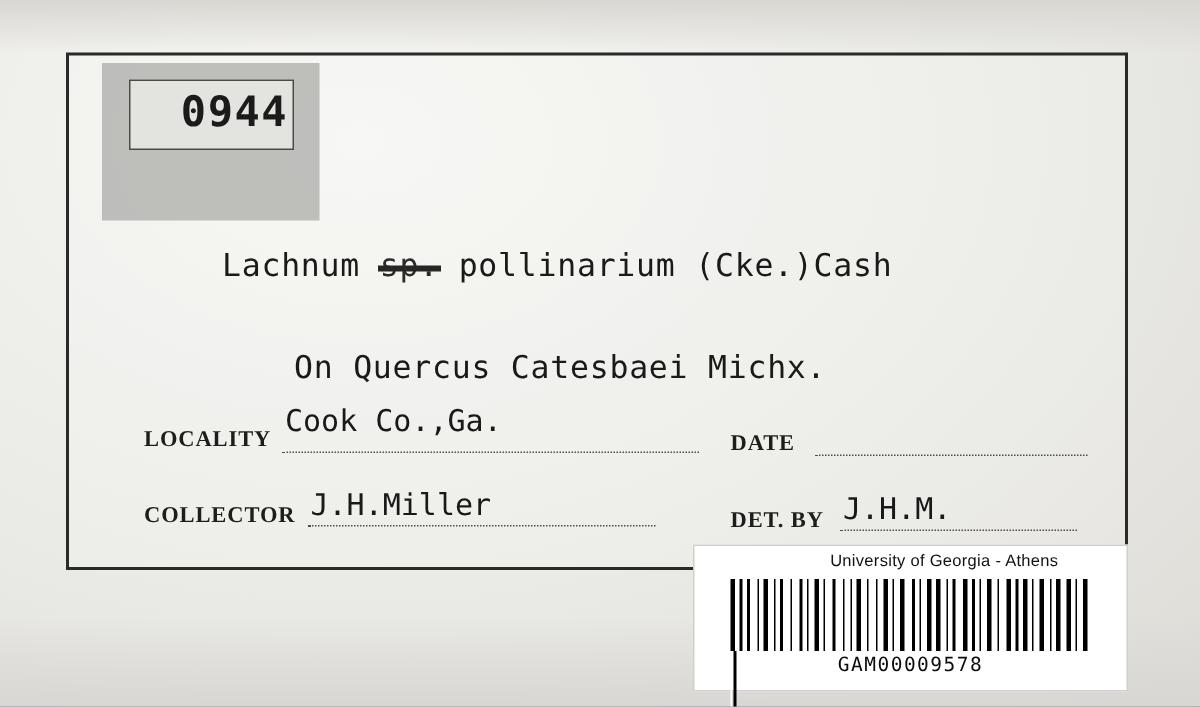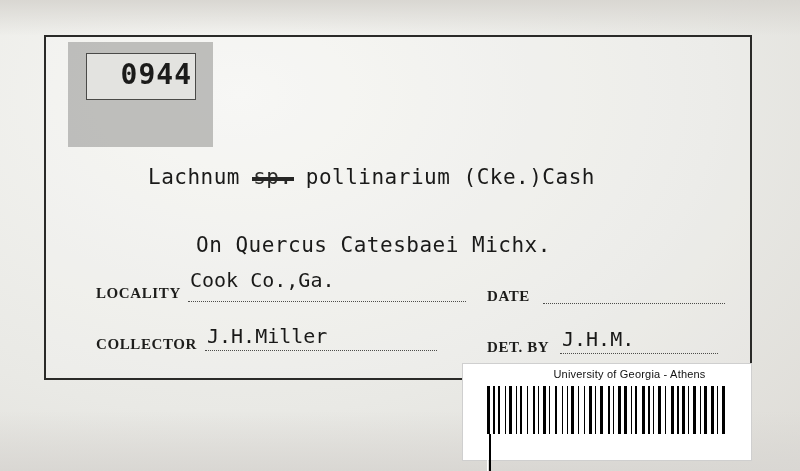--- a/index.html
+++ b/index.html
@@ -265,15 +265,16 @@
   <div class="field-value val-collector">J.H.Miller</div>
   <div class="rule rule-collector"></div>
 
   <div class="field-label lbl-det">DET. BY</div>
   <div class="field-value val-det">J.H.M.</div>
   <div class="rule rule-det"></div>
 
   <div class="barcode-panel">
     <div class="barcode-caption">University of Georgia - Athens</div>
     <div class="barcode-bars" id="barcode-bars"><span style="width:3px"></span><span style="width:1px;background:#fff"></span><span style="width:2px"></span><span style="width:1px;background:#fff"></span><span style="width:2px"></span><span style="width:3px;background:#fff"></span><span style="width:1px"></span><span style="width:1px;background:#fff"></span><span style="width:3px"></span><span style="width:2px;background:#fff"></span><span style="width:1px"></span><span style="width:1px;background:#fff"></span><span style="width:2px"></span><span style="width:3px;background:#fff"></span><span style="width:1px"></span><span style="width:3px;background:#fff"></span><span style="width:2px"></span><span style="width:1px;background:#fff"></span><span style="width:1px"></span><span style="width:2px;background:#fff"></span><span style="width:3px"></span><span style="width:1px;background:#fff"></span><span style="width:1px"></span><span style="width:3px;background:#fff"></span><span style="width:2px"></span><span style="width:3px;background:#fff"></span><span style="width:1px"></span><span style="width:2px;background:#fff"></span><span style="width:1px"></span><span style="width:1px;background:#fff"></span><span style="width:3px"></span><span style="width:2px;background:#fff"></span><span style="width:1px"></span><span style="width:3px;background:#fff"></span><span style="width:1px"></span><span style="width:2px;background:#fff"></span><span style="width:3px"></span><span style="width:1px;background:#fff"></span><span style="width:1px"></span><span style="width:2px;background:#fff"></span><span style="width:3px"></span><span style="width:3px;background:#fff"></span><span style="width:2px"></span><span style="width:1px;background:#fff"></span><span style="width:1px"></span><span style="width:2px;background:#fff"></span><span style="width:3px"></span><span style="width:1px;background:#fff"></span><span style="width:3px"></span><span style="width:2px;background:#fff"></span><span style="width:1px"></span><span style="width:1px;background:#fff"></span><span style="width:2px"></span><span style="width:3px;background:#fff"></span><span style="width:3px"></span><span style="width:1px;background:#fff"></span><span style="width:2px"></span><span style="width:1px;background:#fff"></span><span style="width:1px"></span><span style="width:2px;background:#fff"></span><span style="width:3px"></span><span style="width:2px;background:#fff"></span><span style="width:1px"></span><span style="width:3px;background:#fff"></span><span style="width:3px"></span><span style="width:1px;background:#fff"></span><span style="width:2px"></span><span style="width:1px;background:#fff"></span><span style="width:3px"></span><span style="width:1px;background:#fff"></span><span style="width:1px"></span><span style="width:2px;background:#fff"></span><span style="width:3px"></span><span style="width:2px;background:#fff"></span><span style="width:1px"></span><span style="width:1px;background:#fff"></span><span style="width:3px"></span><span style="width:2px;background:#fff"></span><span style="width:3px"></span><span style="width:1px;background:#fff"></span><span style="width:1px"></span><span style="width:2px;background:#fff"></span><span style="width:3px"></span><span style="width:1px;background:#fff"></span><span style="width:2px"></span></div>
+    <div class="barcode-text">GAM00009578</div>
   </div>
 
 </div>
 
 </body></html>

